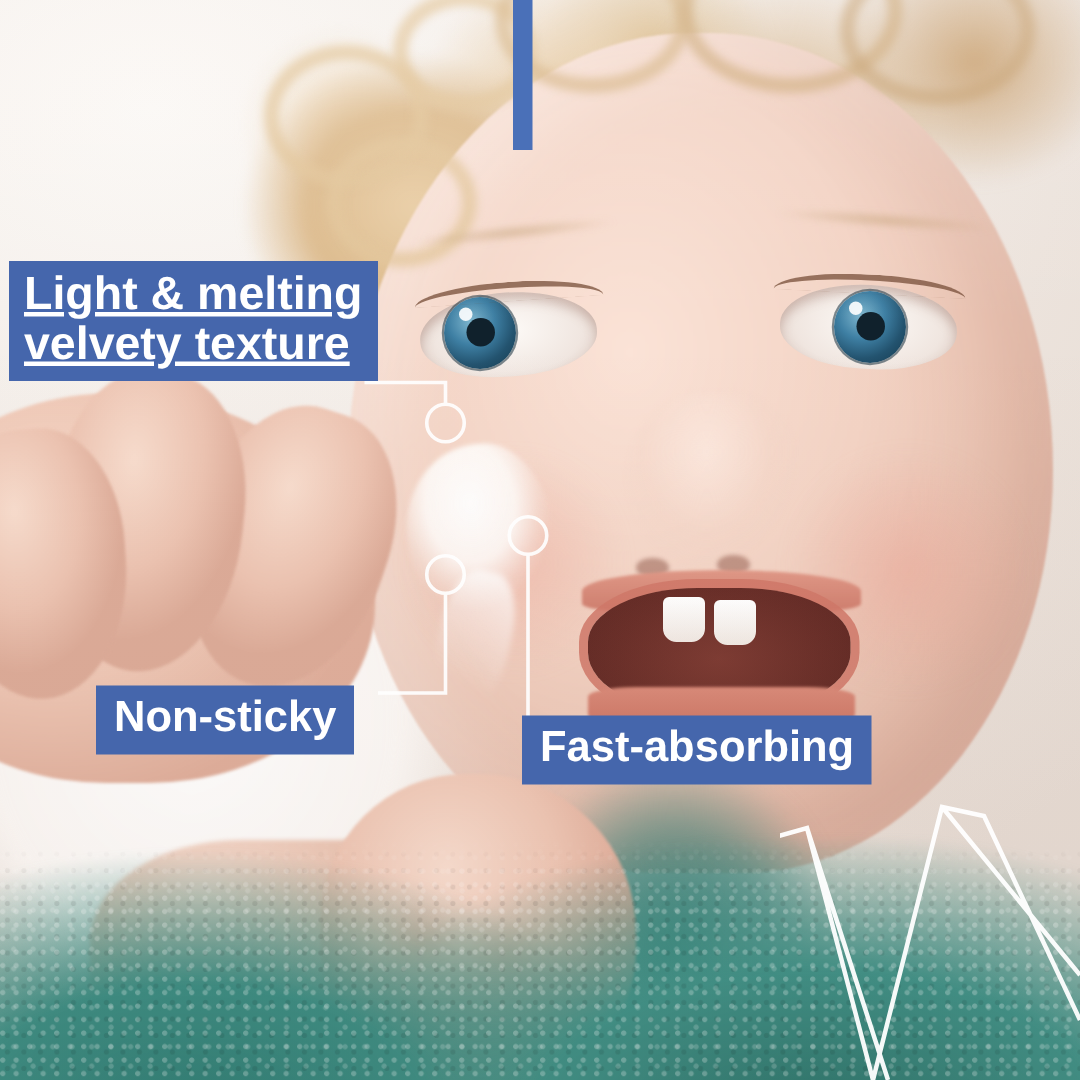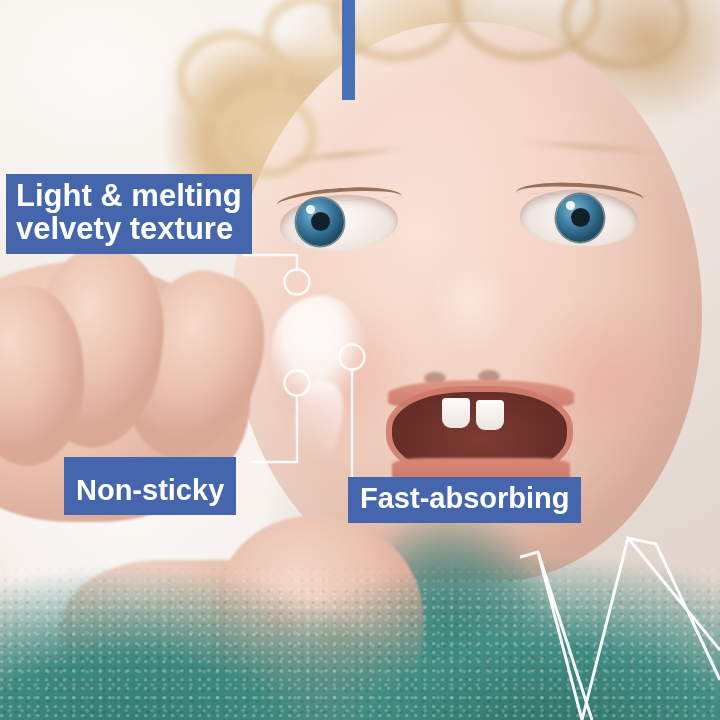--- a/index.html
+++ b/index.html
@@ -221,25 +221,26 @@
     background:#4566AC;
     color:#ffffff;
     font-weight:bold;
     line-height:1.06;
     white-space:pre;
   }
   .tag-texture{
     left:6px; top:174px;
     font-size:31px;
     padding:6px 10px 8px 10px;
+    text-decoration:underline;
   }
   .tag-nonsticky{
     left:64px; top:457px;
     font-size:29px;
-    padding:18px 12px 9px 12px;
+    padding:6px 12px 9px 12px;
   }
   .tag-fast{
     left:348px; top:477px;
     font-size:29px;
     padding:6px 12px 9px 12px;
   }
 
   
   .connectors{ position:absolute; inset:0; pointer-events:none; }
 

